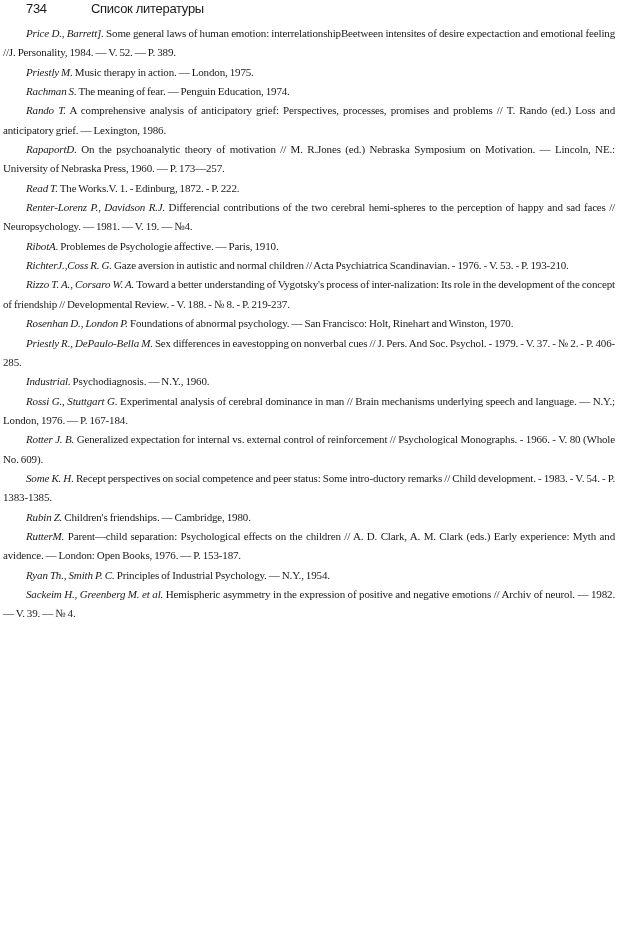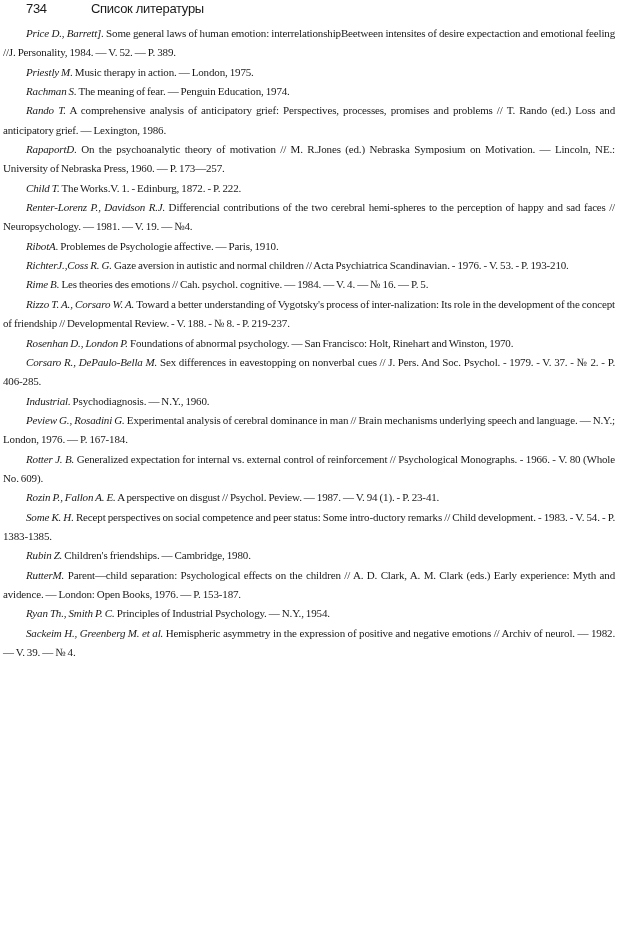--- a/index.html
+++ b/index.html
@@ -58,30 +58,28 @@
 <div class="running-head">
   <span class="page-num">734</span><span>Список литературы</span>
 </div>
 
 <div class="bibliography">
   <p class="entry"><span class="author">Price D., Barrett].</span><span> Some general laws of human emotion: interrelationshipBeetween intensites of desire expectaction and emotional feeling //J. Personality, 1984. — V. 52. — P. 389.</span></p>
   <p class="entry"><span class="author">Priestly M.</span><span> Music therapy in action. — London, 1975.</span></p>
   <p class="entry"><span class="author">Rachman S.</span><span> The meaning of fear. — Penguin Education, 1974.</span></p>
   <p class="entry"><span class="author">Rando T.</span><span> A comprehensive analysis of anticipatory grief: Perspectives, processes, promises and problems // T. Rando (ed.) Loss and anticipatory grief. — Lexington, 1986.</span></p>
   <p class="entry"><span class="author">RapaportD.</span><span> On the psychoanalytic theory of motivation // M. R.Jones (ed.) Nebraska Symposium on Motivation. — Lincoln, NE.: University of Nebraska Press, 1960. — P. 173—257.</span></p>
-  <p class="entry"><span class="author">Child T.</span><span> The Works.V. 1. - Edinburg, 1872. - P. 222.</span></p>
+  <p class="entry"><span class="author">Read T.</span><span> The Works.V. 1. - Edinburg, 1872. - P. 222.</span></p>
   <p class="entry"><span class="author">Renter-Lorenz P., Davidson R.J.</span><span> Differencial contributions of the two cerebral hemi-spheres to the perception of happy and sad faces // Neuropsychology. — 1981. — V. 19. — №4.</span></p>
   <p class="entry"><span class="author">RibotA.</span><span> Problemes de Psychologie affective. — Paris, 1910.</span></p>
   <p class="entry"><span class="author">RichterJ.,Coss R. G.</span><span> Gaze aversion in autistic and normal children // Acta Psychiatrica Scandinavian. - 1976. - V. 53. - P. 193-210.</span></p>
-  <p class="entry"><span class="author">Rime B.</span><span> Les theories des emotions // Cah. psychol. cognitive. — 1984. — V. 4. — № 16. — P. 5.</span></p>
   <p class="entry"><span class="author">Rizzo T. A., Corsaro W. A.</span><span> Toward a better understanding of Vygotsky's process of inter-nalization: Its role in the development of the concept of friendship // Developmental Review. - V. 188. - № 8. - P. 219-237.</span></p>
   <p class="entry"><span class="author">Rosenhan D., London P.</span><span> Foundations of abnormal psychology. — San Francisco: Holt, Rinehart and Winston, 1970.</span></p>
-  <p class="entry"><span class="author">Corsaro R., DePaulo-Bella M.</span><span> Sex differences in eavestopping on nonverbal cues // J. Pers. And Soc. Psychol. - 1979. - V. 37. - № 2. - P. 406-285.</span></p>
+  <p class="entry"><span class="author">Priestly R., DePaulo-Bella M.</span><span> Sex differences in eavestopping on nonverbal cues // J. Pers. And Soc. Psychol. - 1979. - V. 37. - № 2. - P. 406-285.</span></p>
   <p class="entry"><span class="author">Industrial.</span><span> Psychodiagnosis. — N.Y., 1960.</span></p>
-  <p class="entry"><span class="author">Peview G., Rosadini G.</span><span> Experimental analysis of cerebral dominance in man // Brain mechanisms underlying speech and language. — N.Y.; London, 1976. — P. 167-184.</span></p>
+  <p class="entry"><span class="author">Rossi G., Stuttgart G.</span><span> Experimental analysis of cerebral dominance in man // Brain mechanisms underlying speech and language. — N.Y.; London, 1976. — P. 167-184.</span></p>
   <p class="entry"><span class="author">Rotter J. B.</span><span> Generalized expectation for internal vs. external control of reinforcement // Psychological Monographs. - 1966. - V. 80 (Whole No. 609).</span></p>
-  <p class="entry"><span class="author">Rozin P., Fallon A. E.</span><span> A perspective on disgust // Psychol. Peview. — 1987. — V. 94 (1). - P. 23-41.</span></p>
   <p class="entry"><span class="author">Some K. H.</span><span> Recept perspectives on social competence and peer status: Some intro-ductory remarks // Child development. - 1983. - V. 54. - P. 1383-1385.</span></p>
   <p class="entry"><span class="author">Rubin Z.</span><span> Children's friendships. — Cambridge, 1980.</span></p>
   <p class="entry"><span class="author">RutterM.</span><span> Parent—child separation: Psychological effects on the children // A. D. Clark, A. M. Clark (eds.) Early experience: Myth and avidence. — London: Open Books, 1976. — P. 153-187.</span></p>
   <p class="entry"><span class="author">Ryan Th., Smith P. C.</span><span> Principles of Industrial Psychology. — N.Y., 1954.</span></p>
   <p class="entry"><span class="author">Sackeim H., Greenberg M. et al.</span><span> Hemispheric asymmetry in the expression of positive and negative emotions // Archiv of neurol. — 1982. — V. 39. — № 4.</span></p>
 </div>
 
 </body></html>

